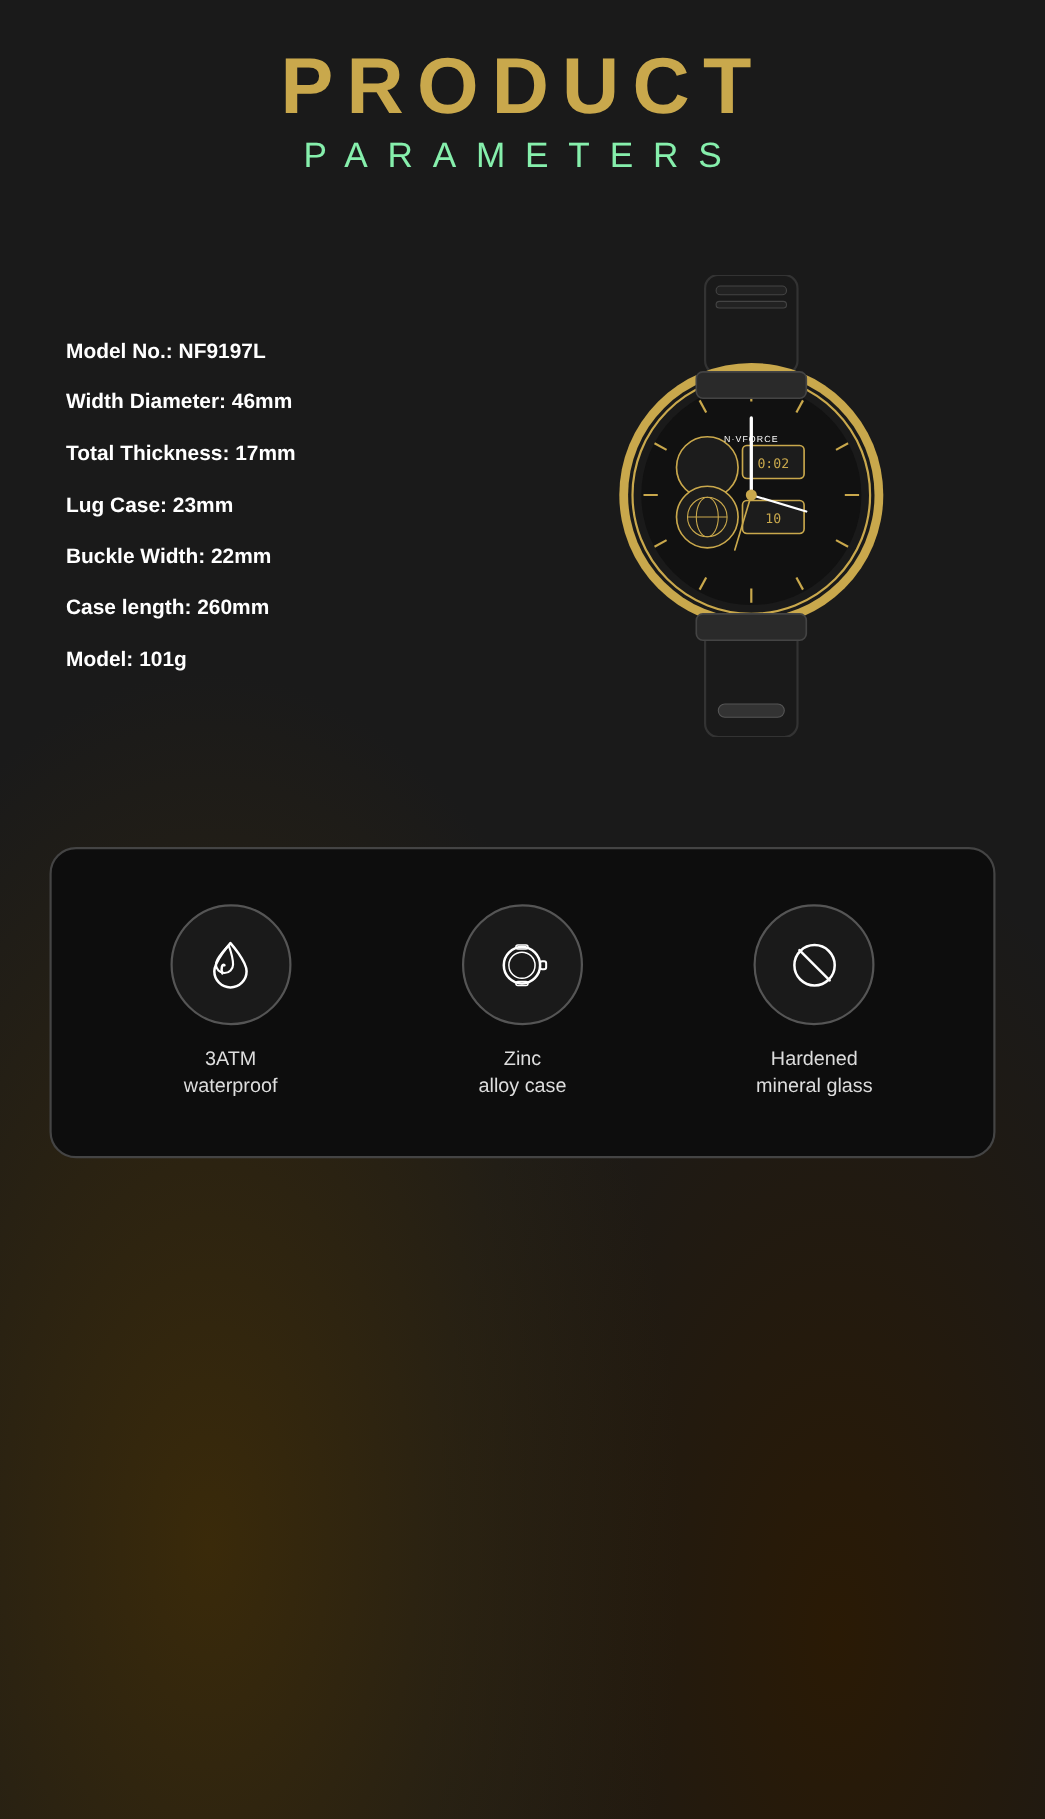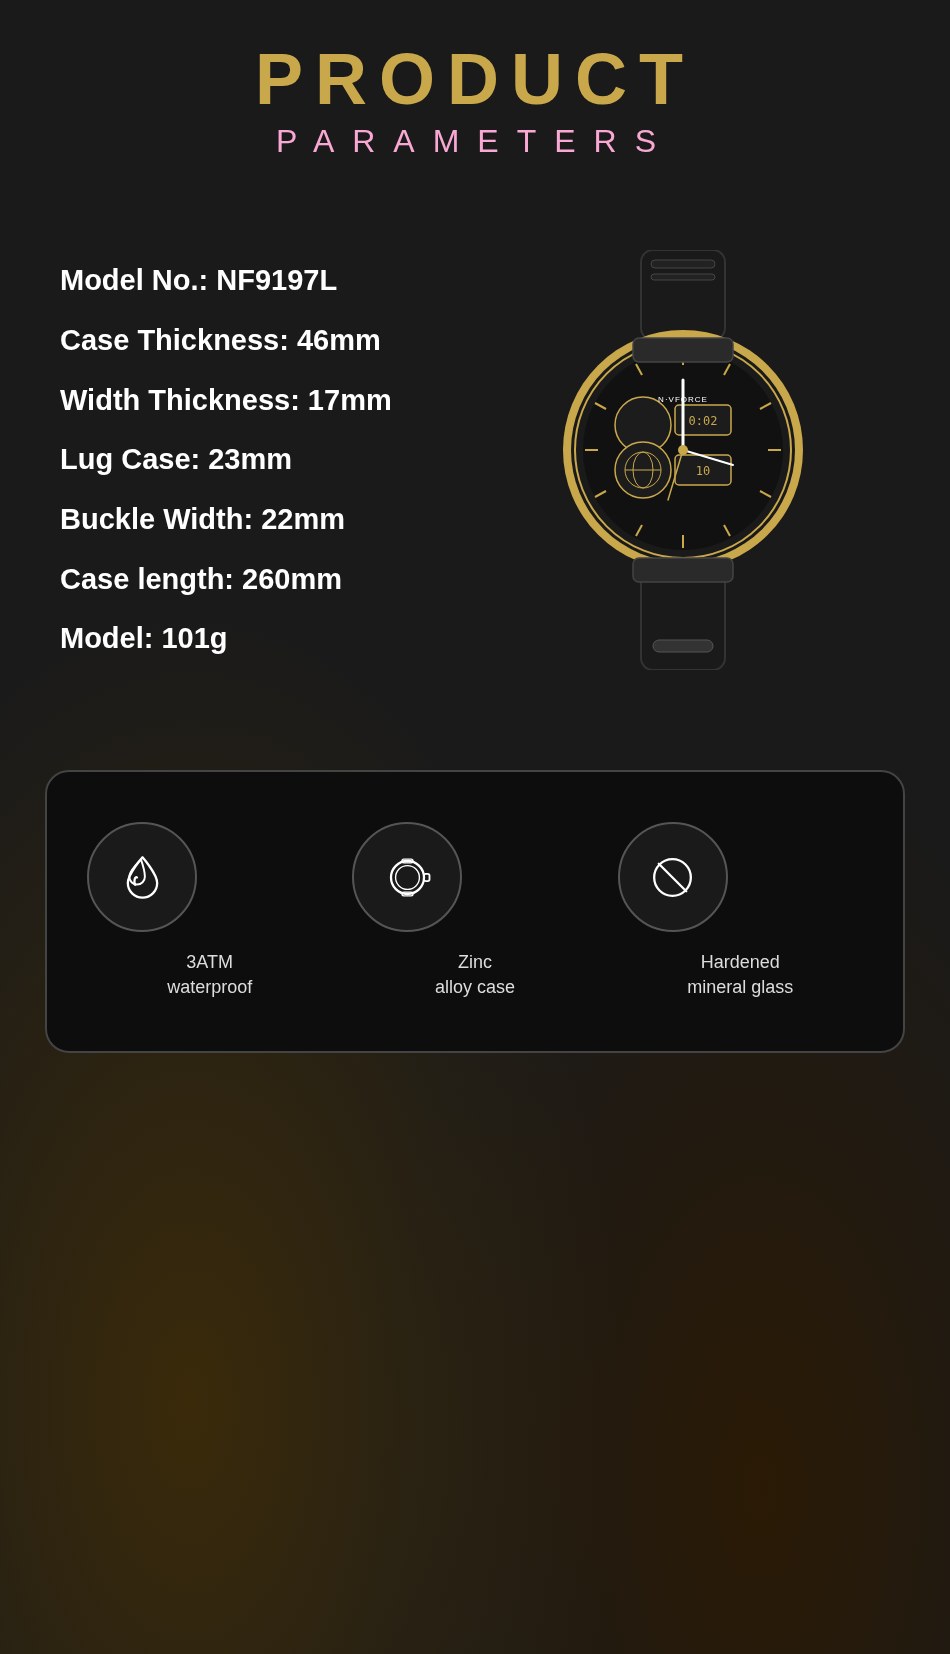--- a/index.html
+++ b/index.html
@@ -36,21 +36,21 @@
       color: #c9a84c;
       text-transform: uppercase;
       line-height: 1.1;
       font-family: 'Arial Black', sans-serif;
     }
 
     .title-sub {
       font-size: 32px;
       font-weight: 400;
       letter-spacing: 18px;
-      color: #f9a8d4;
+      color: #86efac;
       text-transform: uppercase;
       margin-top: 4px;
     }
 
     
     .specs-section {
       width: 100%;
       display: flex;
       flex-direction: row;
       align-items: center;
@@ -60,21 +60,21 @@
     }
 
     .specs-list {
       flex: 1;
       display: flex;
       flex-direction: column;
       gap: 22px;
     }
 
     .spec-item {
-      font-size: 29px;
+      font-size: 19px;
       font-weight: 700;
       color: #ffffff;
       line-height: 1.3;
     }
 
     .watch-image-container {
       flex: 1;
       display: flex;
       justify-content: center;
       align-items: center;
@@ -94,20 +94,21 @@
       border-radius: 24px;
       padding: 50px 40px 50px 40px;
       display: grid;
       grid-template-columns: 1fr 1fr 1fr;
       gap: 50px 20px;
     }
 
     .feature-item {
       display: flex;
       flex-direction: column;
+      align-items: center;
       gap: 18px;
     }
 
     .feature-icon-circle {
       width: 110px;
       height: 110px;
       border-radius: 50%;
       border: 2px solid #555555;
       background-color: #1a1a1a;
       display: flex;
@@ -140,22 +141,22 @@
 
   <div class="title-section">
     <div class="title-main">PRODUCT</div>
     <div class="title-sub">PARAMETERS</div>
   </div>
 
   <div class="specs-section">
     <div class="specs-list">
 
     <div class="spec-item">Model No.: NF9197L</div>
-        <div class="spec-item">Case Thickness: 46mm</div>
-        <div class="spec-item">Width Thickness: 17mm</div>
+        <div class="spec-item">Width Diameter: 46mm</div>
+        <div class="spec-item">Total Thickness: 17mm</div>
         <div class="spec-item">Lug Case: 23mm</div>
         <div class="spec-item">Buckle Width: 22mm</div>
         <div class="spec-item">Case length: 260mm</div>
         <div class="spec-item">Model: 101g</div>
       </div>
     <div class="watch-image-container">
 
       <svg class="watch-svg" viewBox="0 0 320 420" xmlns="http://www.w3.org/2000/svg">
 
         <rect x="118" y="0" width="84" height="90" rx="12" fill="#1a1a1a" stroke="#333" stroke-width="2"></rect>

